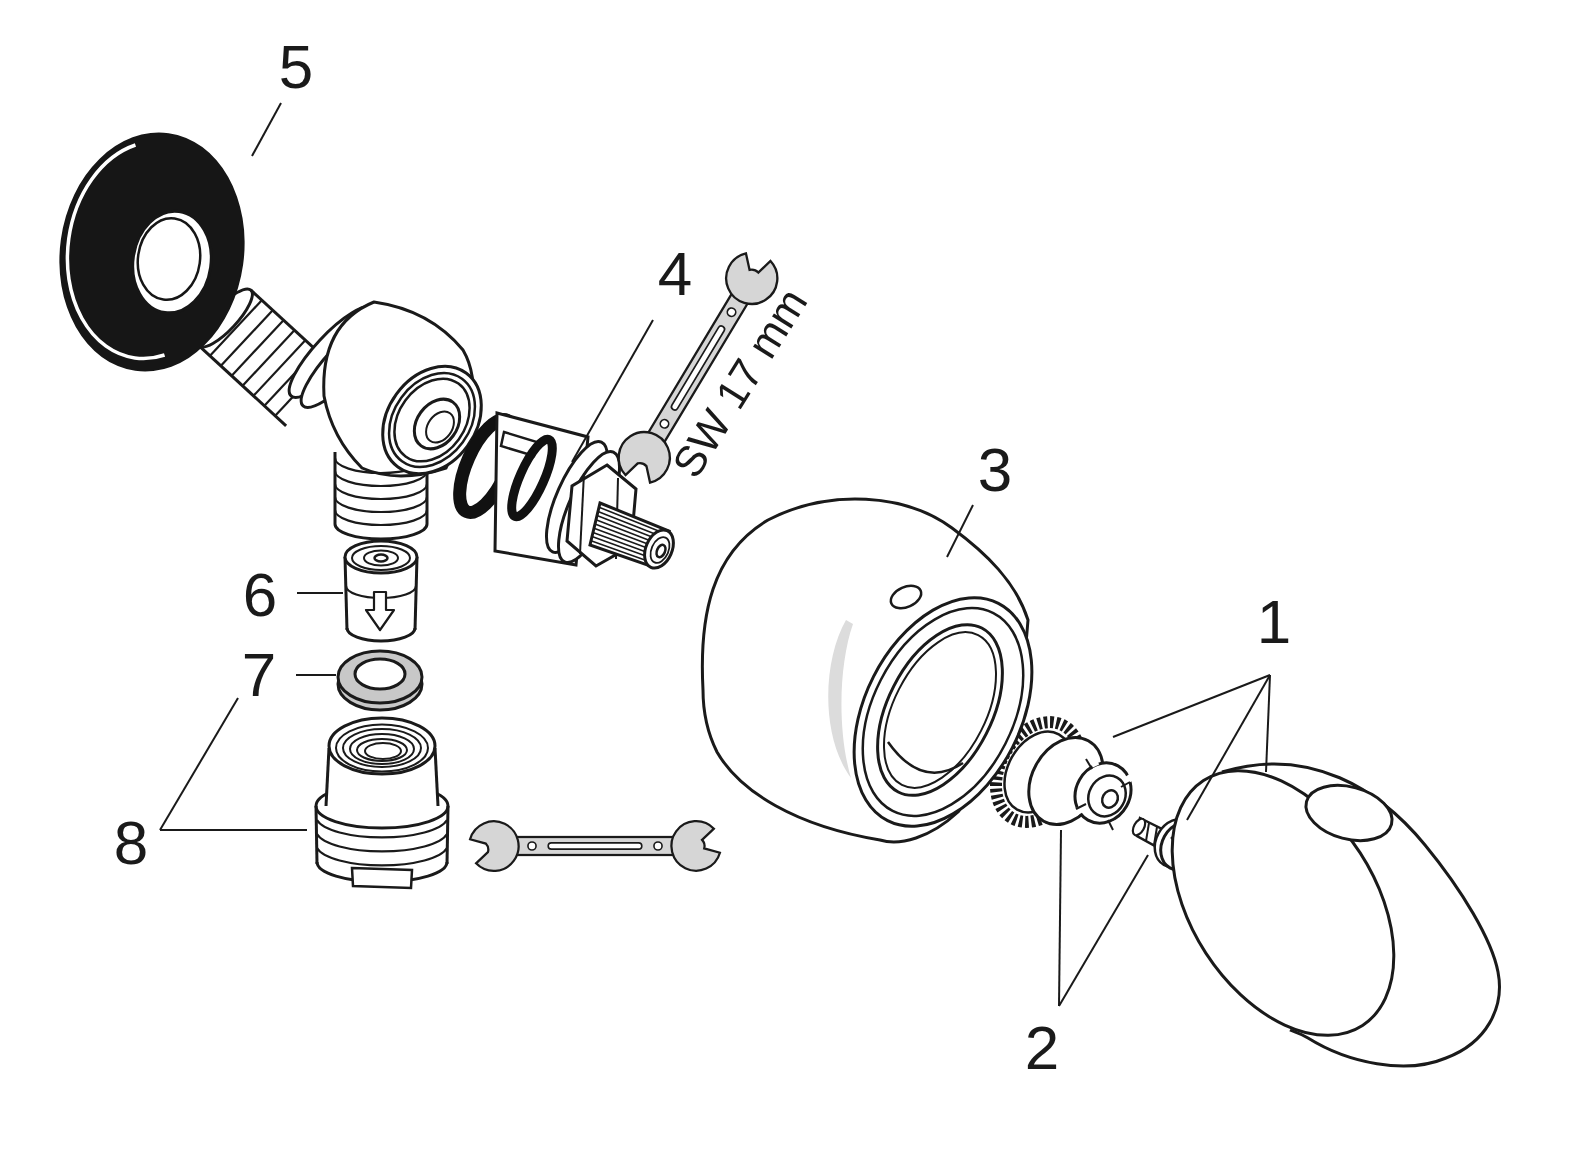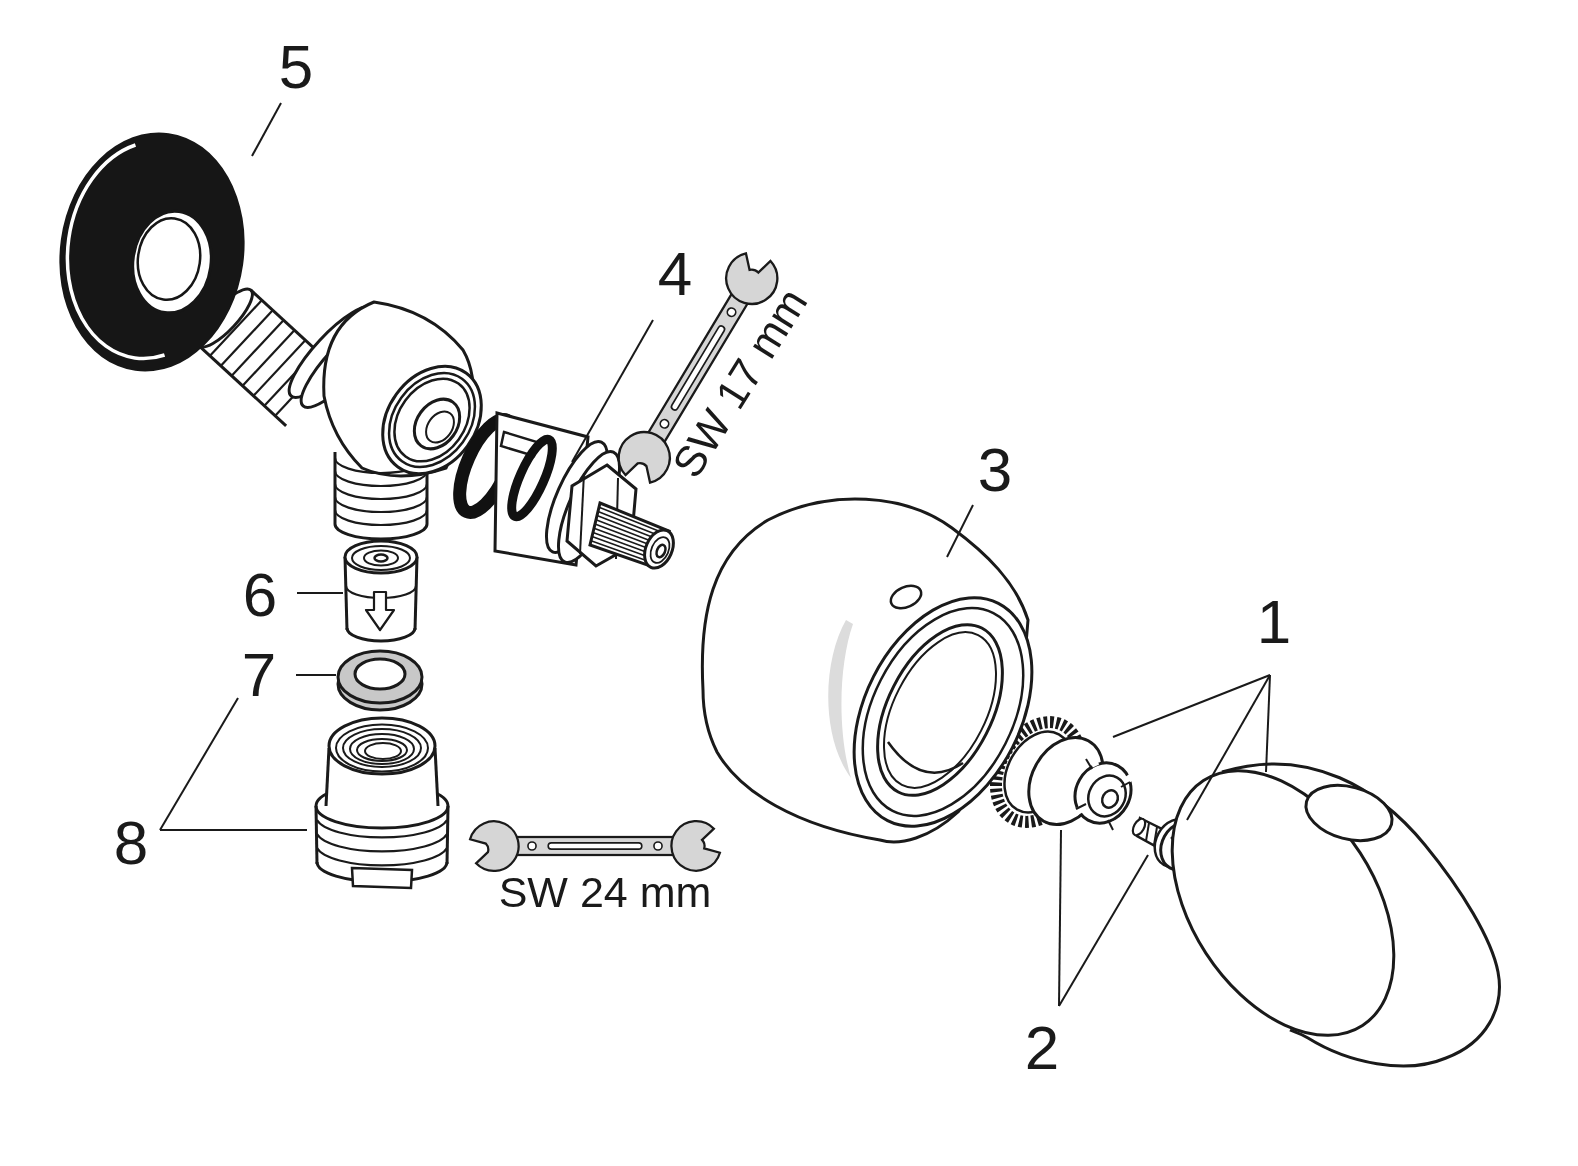--- a/index.html
+++ b/index.html
@@ -275,15 +275,14 @@
 <div class="callout" style="left:1274px;top:622px;">1</div>
 <div class="callout" style="left:1042px;top:1048px;">2</div>
 <div class="callout" style="left:995px;top:470px;">3</div>
 <div class="callout" style="left:675px;top:274px;">4</div>
 <div class="callout" style="left:296px;top:67px;">5</div>
 <div class="callout" style="left:260px;top:595px;">6</div>
 <div class="callout" style="left:259px;top:675px;">7</div>
 <div class="callout" style="left:131px;top:843px;">8</div>
 
 <div class="wrench-label rot" style="left:740px;top:383px;">SW 17 mm</div>
-<div class="wrench-label" style="left:605px;top:892px;">SW 24 mm</div>
 
 </div>
 
 </body></html>

